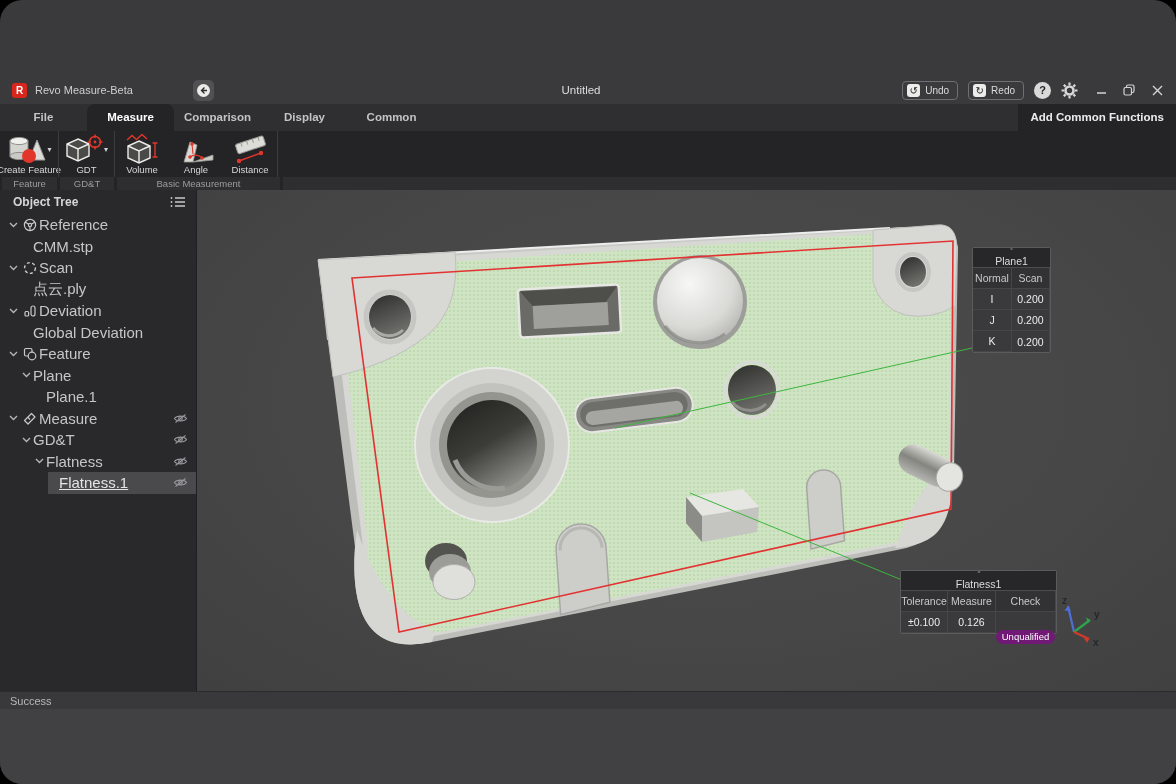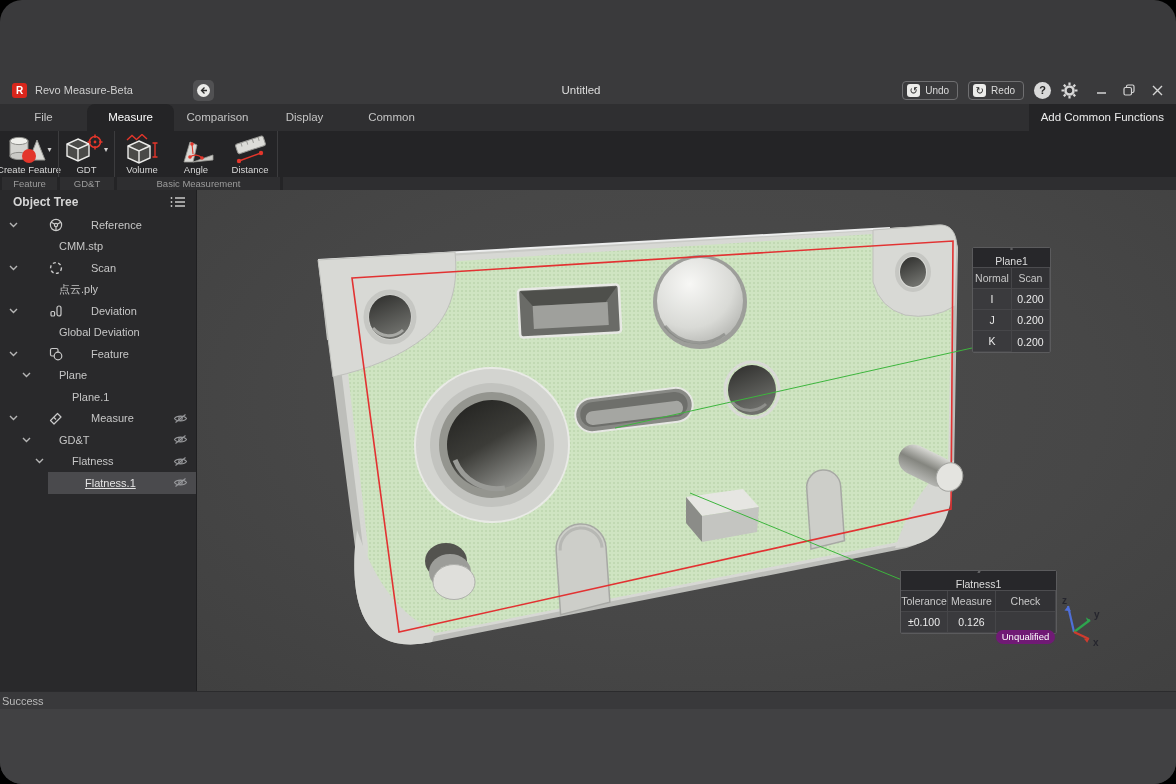--- a/index.html
+++ b/index.html
@@ -16,21 +16,21 @@
   .home-btn .circ { width:13px; height:13px; background:#ebebe9; border-radius:50%; display:flex; align-items:center; justify-content:center; }
   .doc-title { position:absolute; left:0; right:14px; text-align:center; font-size:11.5px; color:#dddddd; pointer-events:none; }
   .tb-right { margin-left:auto; display:flex; align-items:center; gap:10px; z-index:2; }
   .histbtn { display:flex; align-items:center; gap:5px; border:1px solid #6f6f71; border-radius:4px; padding:2px 8px 2px 4px; color:#dcdcdc; font-size:10px; cursor:pointer; }
   .histbtn .hic { width:13px; height:13px; background:#ececea; border-radius:3px; color:#222; font-size:10px; line-height:13px; text-align:center; }
   .helpbtn { width:17px; height:17px; border-radius:50%; background:#d9d9d9; color:#242424; font-weight:bold; font-size:11px; text-align:center; line-height:17px; cursor:pointer; }
   .winctl { display:flex; align-items:center; gap:14px; margin-left:6px; }
   .winctl > div { cursor:pointer; display:flex; align-items:center; justify-content:center; width:14px; height:14px; }
 
   
-  .menurow { height:27px; background:#2f2f31; display:flex; position:relative; }
+  .menurow { height:27px; background:#2f2f31; display:flex; position:relative;font-weight:bold; }
   .tabs { display:flex; }
   .tab { width:87px; height:27px; line-height:27px; text-align:center; font-size:11.5px; color:#c4c4c4; cursor:pointer; }
   .tab.active { background:#242426; border-radius:8px 8px 0 0; color:#ffffff; }
   .add-common { margin-left:auto; background:#242426; color:#ececec; font-size:11.5px; padding:0 12px; line-height:27px; cursor:pointer; }
 
   
   .ribbon { height:46px; background:#242426; display:flex; align-items:flex-end; }
   .rgroup { display:flex; height:46px; align-items:flex-end; justify-content:center; }
   .rgroup + .rgroup { border-left:1px solid #3c3c3e; }
   .rgroup:nth-child(1){ width:58px; } .rgroup:nth-child(2){ width:56px; } .rgroup:nth-child(3){ width:164px; border-right:1px solid #3c3c3e; }
@@ -43,21 +43,21 @@
   .cat-cell { background:#2e2e30; color:#9c9c9c; font-size:9.5px; text-align:center; line-height:13px; }
   .cat-cell:nth-child(1){ width:55px; } .cat-cell:nth-child(2){ width:54px; } .cat-cell:nth-child(3){ width:163px; }
   .cat-fill { flex:1; background:#2e2e30; }
 
   
   .main { height:501px; display:flex; }
   .sidebar { width:197px; background:#29292b; border-right:1px solid #1f1f21; }
   .sb-head { height:24px; display:flex; align-items:center; padding:0 10px 0 13px; }
   .sb-title { font-size:12px; font-weight:bold; color:#d6d6d6; }
   .sb-opts { margin-left:auto; cursor:pointer; display:flex; }
-  .trow { height:21.5px; display:flex; align-items:center; font-size:11px; color:#c6c6c6; cursor:pointer; position:relative;gap:26px; }
+  .trow { height:21.5px; display:flex; align-items:center; font-size:15px; color:#c6c6c6; cursor:pointer; position:relative; }
   .trow .chev { width:14px; display:flex; justify-content:center; }
   .trow .tico { width:19px; display:flex; justify-content:center; }
   .trow .spacer { width:27px; }
   .trow .lb { white-space:nowrap; }
   .trow .eye { position:absolute; right:8px; display:flex; }
   .trow.sel { background:linear-gradient(to right, transparent 0 48px, #4a4a4d 48px 100%); color:#e4e4e4; }
 
   .viewport { flex:1; position:relative; background:radial-gradient(ellipse at 52% 42%, #4c4c4c 0%, #474747 55%, #404040 100%); }
   .viewport svg.part { position:absolute; left:0; top:0; }
 
@@ -65,21 +65,21 @@
   .mpanel { position:absolute; background:#313133; border:1px solid #5b5b5d; color:#dcdcdc; font-size:10.5px; border-radius:2px; }
   .mp-head { height:20px; display:flex; align-items:center; gap:5px; padding:0 7px; background:#27272a; border-bottom:1px solid #4c4c4f; cursor:move;flex-direction:column; }
   .mp-grid { display:grid; }
   .mp-grid > div { display:flex; align-items:center; justify-content:center; border-right:1px solid #464649; border-bottom:1px solid #464649; height:21px; }
   .mp-grid > div:last-child, .mp-grid > div.noborder { border-bottom:none; }
   .mp-grid .h { background:#323235; color:#c9c9c9; }
   .mp-grid .v { background:#3a3a3d; color:#ececec; }
   .badge { background:#ef4747; color:#fff; border-radius:9px; padding:1.5px 6px; font-size:9.5px; white-space:nowrap; }
 
   
-  .statusbar { height:18px; background:#39393b; border-top:1px solid #2b2b2d; display:flex; align-items:center; padding-left:2px; font-size:11px; color:#b9b9b9; }
+  .statusbar { height:18px; background:#39393b; border-top:1px solid #2b2b2d; display:flex; align-items:center; padding-left:10px; font-size:11px; color:#b9b9b9; }
   .footer { height:75px; background:#414143; }
 </style>
 </head>
 <body>
 
 <div class="window">
   <div class="toppad"></div>
 
   <div class="titlebar">
     <div class="tb-left">

